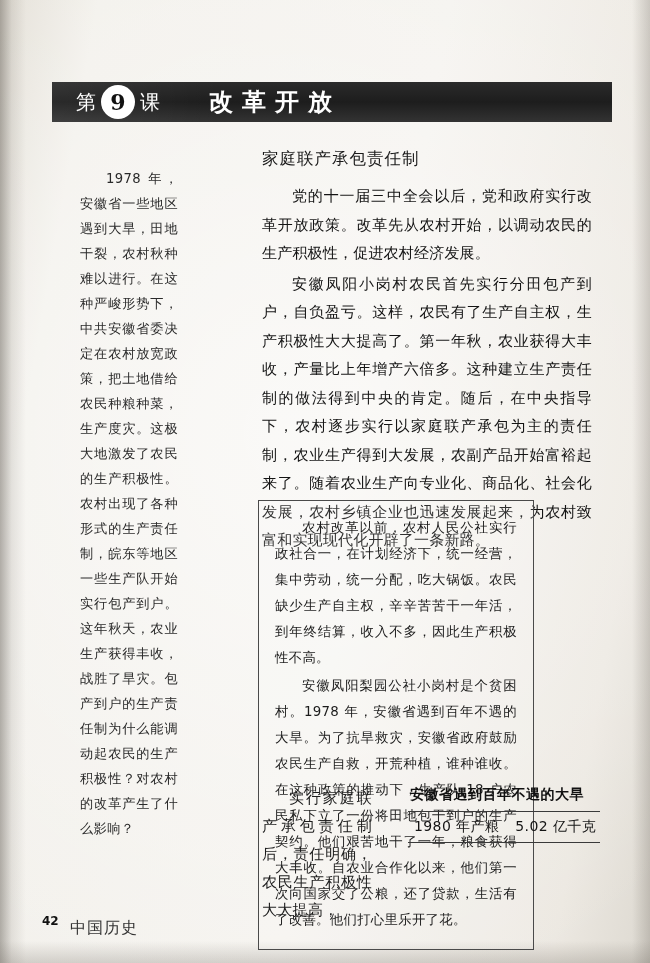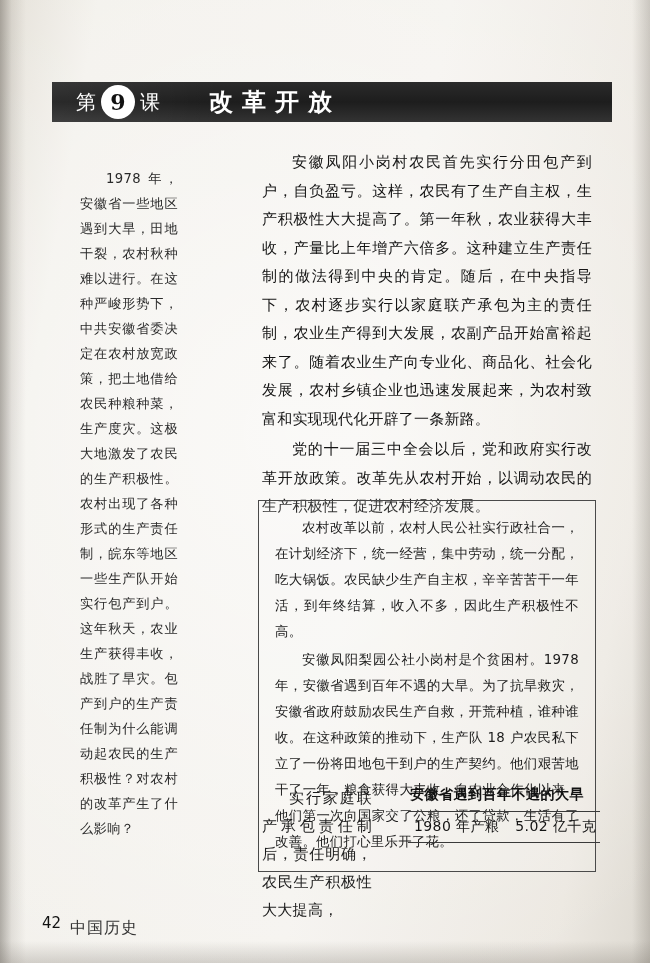--- a/index.html
+++ b/index.html
@@ -144,21 +144,21 @@
     text-indent: 30px;
     margin: 0 0 2px 0;
     letter-spacing: 0.2px;
   }
 
   
   .reading-box {
     position: absolute;
     left: 258px;
     top: 500px;
-    width: 338px;
+    width: 276px;
     border: 1px solid #4a4a4a;
     padding: 14px 16px 16px 16px;
     box-sizing: border-box;
     background: rgba(255,255,255,0.12);
   }
   .reading-p {
     font-size: 13.4px;
     line-height: 26px;
     color: #1c1c1c;
     text-align: justify;
@@ -209,22 +209,22 @@
   }
   .stat-table tr td { border-bottom: none; }
   .stat-table tr:last-child td { border-bottom: 1px solid #3a3a3a; }
   .stat-table td.val { padding-left: 12px; }
 
   
   .folio {
     position: absolute;
     left: 42px;
     top: 914px;
-    font-size: 15px;
-    font-weight: normal;
+    font-size: 12px;
+    font-weight: bold;
     color: #111;
     font-family: "DejaVu Sans", sans-serif;
   }
   .footer-title {
     position: absolute;
     left: 70px;
     top: 918px;
     font-size: 16px;
     color: #333;
     letter-spacing: 1px;
@@ -243,22 +243,23 @@
   <div class="lesson-label">第</div>
   <div class="lesson-number">9</div>
   <div class="lesson-word">课</div>
   <div class="lesson-title">改革开放</div>
 
   <div class="margin-col">
     <p>1978 年，安徽省一些地区遇到大旱，田地干裂，农村秋种难以进行。在这种严峻形势下，中共安徽省委决定在农村放宽政策，把土地借给农民种粮种菜，生产度灾。这极大地激发了农民的生产积极性。农村出现了各种形式的生产责任制，皖东等地区一些生产队开始实行包产到户。这年秋天，农业生产获得丰收，战胜了旱灾。包产到户的生产责任制为什么能调动起农民的生产积极性？对农村的改革产生了什么影响？</p>
   </div>
 
   <div class="main-col">
+    <h2 class="section-heading">家庭联产承包责任制</h2>
+    <p class="body-p">党的十一届三中全会以后，党和政府实行改革开放政策。改革先从农村开始，以调动农民的生产积极性，促进农村经济发展。</p>
     <p class="body-p">安徽凤阳小岗村农民首先实行分田包产到户，自负盈亏。这样，农民有了生产自主权，生产积极性大大提高了。第一年秋，农业获得大丰收，产量比上年增产六倍多。这种建立生产责任制的做法得到中央的肯定。随后，在中央指导下，农村逐步实行以家庭联产承包为主的责任制，农业生产得到大发展，农副产品开始富裕起来了。随着农业生产向专业化、商品化、社会化发展，农村乡镇企业也迅速发展起来，为农村致富和实现现代化开辟了一条新路。</p>
-    <p class="body-p">党的十一届三中全会以后，党和政府实行改革开放政策。改革先从农村开始，以调动农民的生产积极性，促进农村经济发展。</p>
   </div>
 
   <div class="reading-box">
     <p class="reading-p">农村改革以前，农村人民公社实行政社合一，在计划经济下，统一经营，集中劳动，统一分配，吃大锅饭。农民缺少生产自主权，辛辛苦苦干一年活，到年终结算，收入不多，因此生产积极性不高。</p>
     <p class="reading-p">安徽凤阳梨园公社小岗村是个贫困村。1978 年，安徽省遇到百年不遇的大旱。为了抗旱救灾，安徽省政府鼓励农民生产自救，开荒种植，谁种谁收。在这种政策的推动下，生产队 18 户农民私下立了一份将田地包干到户的生产契约。他们艰苦地干了一年，粮食获得大丰收。自农业合作化以来，他们第一次向国家交了公粮，还了贷款，生活有了改善。他们打心里乐开了花。</p>
   </div>
 
   <div class="bottom-text">实行家庭联产承包责任制后，责任明确，农民生产积极性大大提高，</div>
 
   <table class="stat-table">

